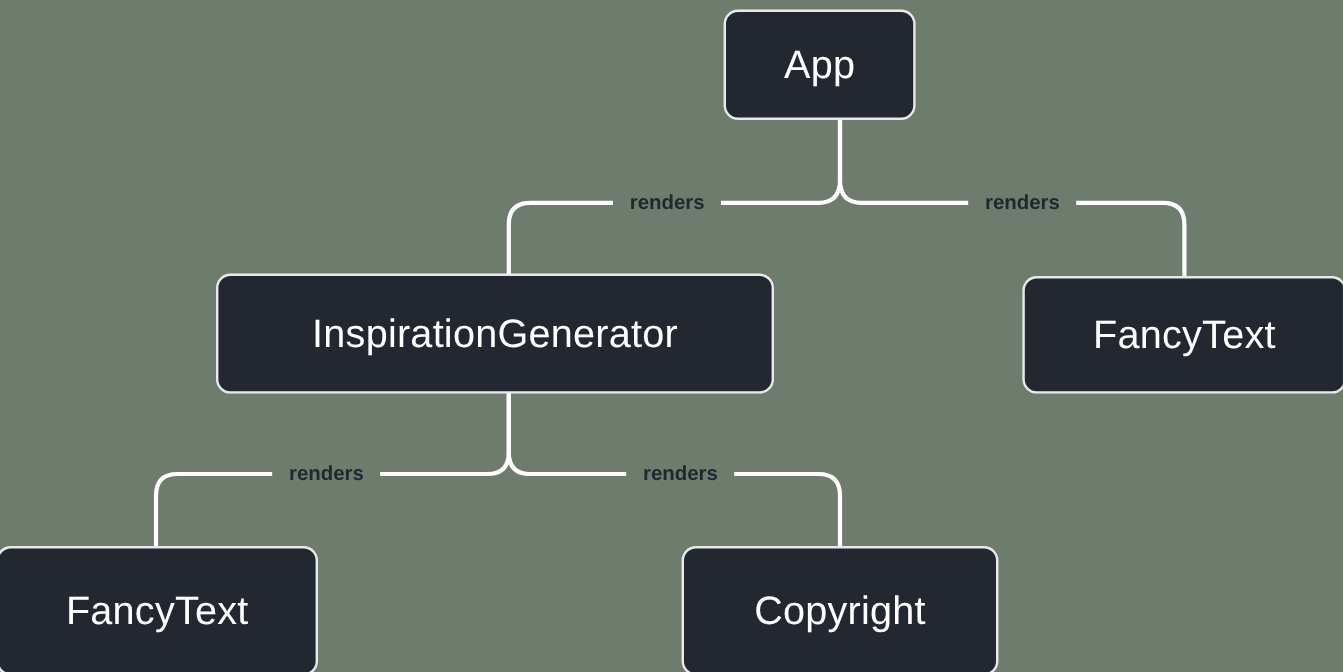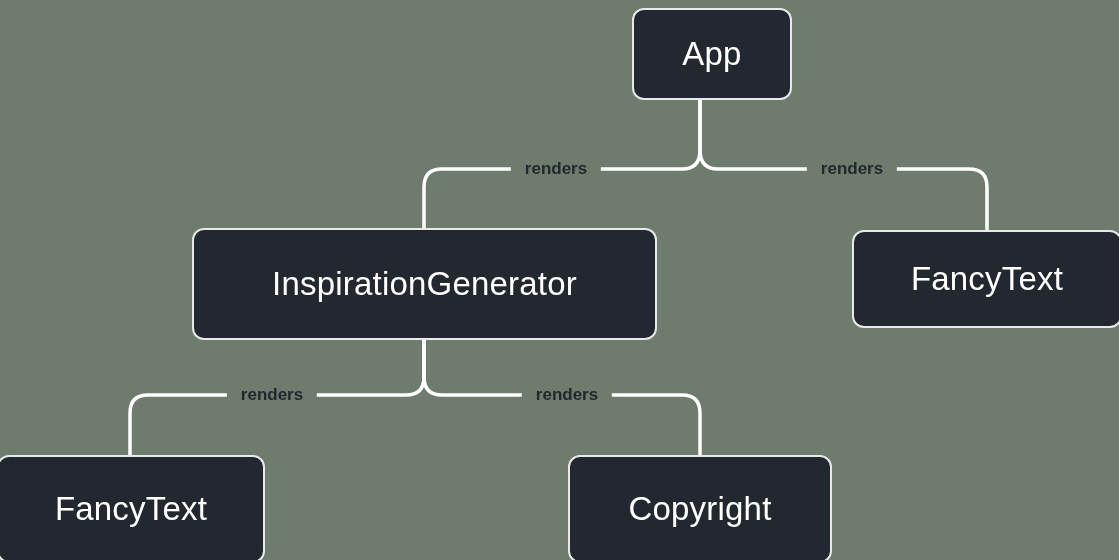--- a/index.html
+++ b/index.html
@@ -37,22 +37,22 @@
     border:2px solid rgba(255,255,255,0.9);
     border-radius:12px;
     color:var(--node-text);
     display:flex;
     align-items:center;
     justify-content:center;
     font-size:33px;
     font-weight:500;
     letter-spacing:0.2px;
   }
-  .node-app{left:632px;top:8px;width:160px;height:92px;}
-  .node-inspiration-generator{left:192px;top:228px;width:465px;height:112px;}
+  .node-app{left:603px;top:8px;width:160px;height:92px;}
+  .node-inspiration-generator{left:180px;top:228px;width:465px;height:100px;}
   .node-fancy-text-right{left:852px;top:230px;width:270px;height:98px;}
   .node-fancy-text-left{left:-3px;top:455px;width:268px;height:108px;}
   .node-copyright{left:568px;top:455px;width:264px;height:108px;}
   .edge-label{
     position:absolute;
     transform:translate(-50%,-50%);
     background:var(--bg);
     color:var(--label-text);
     font-size:17px;
     font-weight:600;

